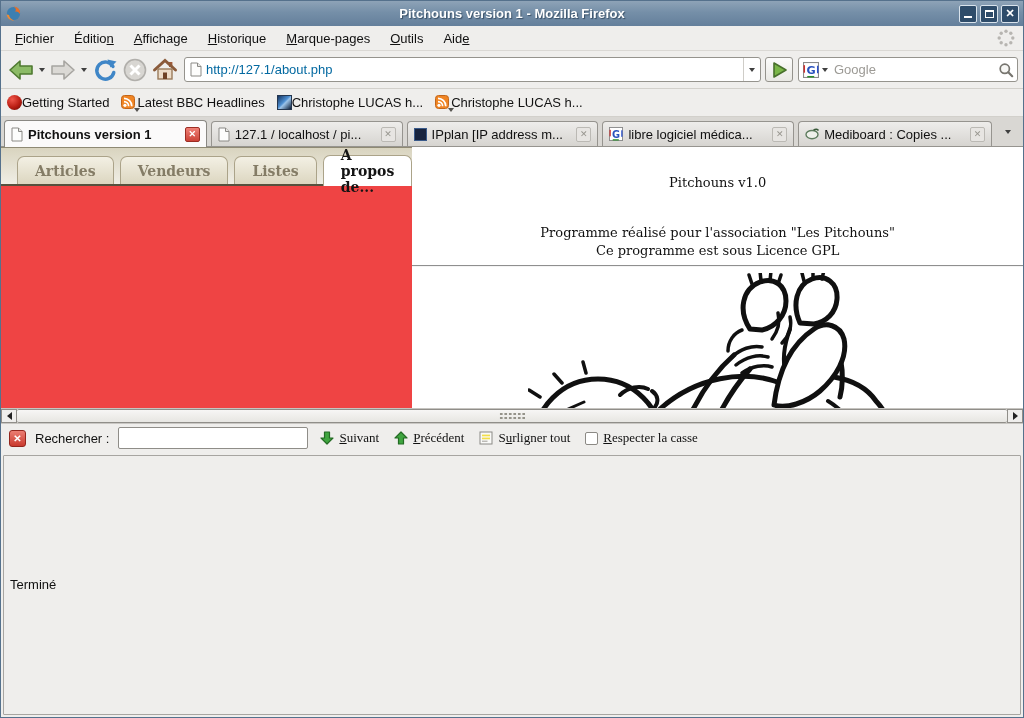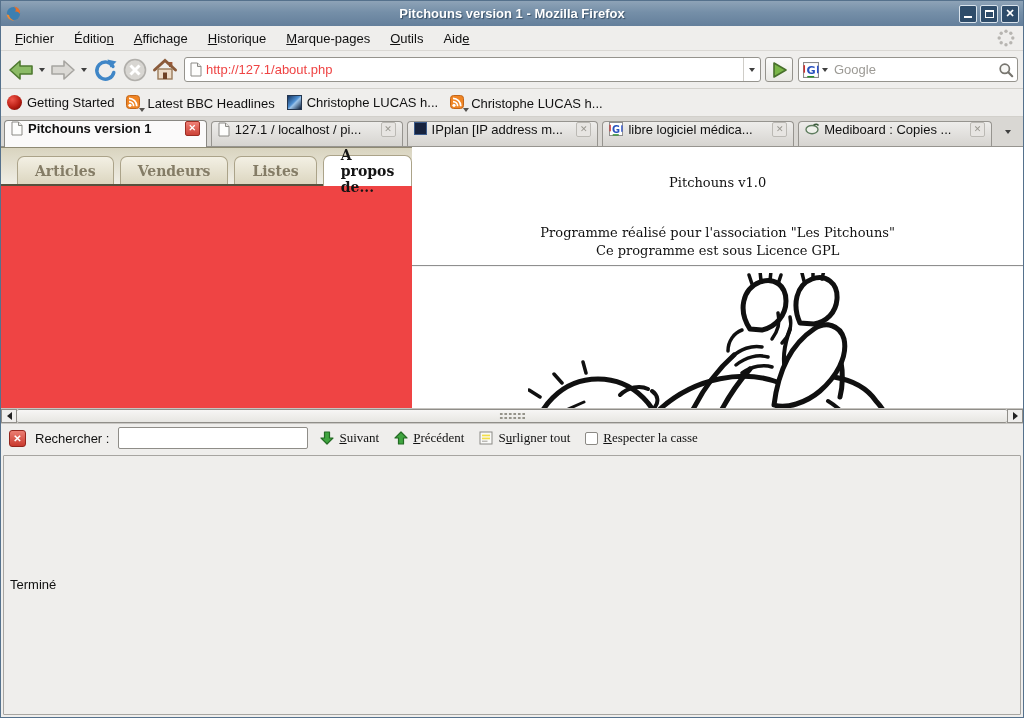--- a/index.html
+++ b/index.html
@@ -29,47 +29,47 @@
 
   
   .navbar { height:38px; flex:0 0 38px; display:flex; align-items:center; padding:0 5px;
     background:#efeeec; border-bottom:1px solid #d2d0cb; }
   .nbtn { height:32px; display:flex; align-items:center; justify-content:center; padding:0 2px; border-radius:3px; }
   .caret { width:0; height:0; border-left:3.5px solid transparent; border-right:3.5px solid transparent;
     border-top:4px solid #3f3f3f; margin:0 3px; }
   .urlbar { flex:1; height:25px; margin:0 4px; background:#fff; border:1px solid #95938d; border-radius:3px;
     display:flex; align-items:center; padding-left:5px; }
   .urlbar input { flex:1; border:none; outline:none; font-size:13px; font-family:"Liberation Sans",sans-serif;
-    padding:0 4px; color:#ef4444; background:transparent; }
+    padding:0 4px; color:#0369a1; background:transparent; }
   .url-drop { width:17px; height:23px; border-left:1px solid #cfcdc8; display:flex; align-items:center; justify-content:center; }
   .gobtn { width:28px; height:25px; border:1px solid #95938d; border-radius:3px;
     background:linear-gradient(#fcfcfb,#e9e8e4); display:flex; align-items:center; justify-content:center; }
   .searchbox { width:220px; height:25px; margin-left:5px; background:#fff; border:1px solid #95938d; border-radius:3px;
     display:flex; align-items:center; padding:0 3px 0 4px; }
   .searchbox input { flex:1; border:none; outline:none; min-width:0; font-size:13px; padding:0 3px;
     font-family:"Liberation Sans",sans-serif; background:transparent; }
   .searchbox input::placeholder { color:#9c9a95; opacity:1; }
   .gicon { width:16px; height:16px; flex:0 0 16px; }
 
   
   .bookbar { height:28px; flex:0 0 28px; display:flex; align-items:center; padding:0 6px; gap:12px;
     background:#efeeec; border-bottom:1px solid #d2d0cb; }
-  .bm { display:flex; align-items:flex-end; gap:5px; }
+  .bm { display:flex; align-items:center; }
   .bm-icon-red { width:15px; height:15px; border-radius:50%;
     background:radial-gradient(circle at 35% 30%, #f0564a 0%, #b91d12 55%, #5e0803 100%); }
   .bm-icon-photo { width:15px; height:15px; border:1px solid #24364f;
     background:linear-gradient(135deg,#16345f 0%,#4d8fd2 45%,#9cc4ea 55%,#0d1e38 100%); }
   .rsswrap { position:relative; width:16px; height:16px; }
   .rsswrap .dropcaret { position:absolute; right:-3px; bottom:-1px; border-left:3px solid transparent;
     border-right:3px solid transparent; border-top:4px solid #55534f; }
 
   
   .tabstrip { height:30px; flex:0 0 30px; background:#d9d7d3; display:flex; align-items:flex-end;
     padding:0 3px; border-bottom:1px solid #96948f; position:relative; }
-  .btab { height:25px; display:flex; align-items:flex-start; gap:5px; padding:0 6px; margin-right:4px;
+  .btab { height:25px; display:flex; align-items:center; gap:5px; padding:0 6px; margin-right:4px;
     border:1px solid #96948f; border-bottom:none; border-radius:4px 4px 0 0;
     background:linear-gradient(#eeedeb,#d6d4d0); white-space:nowrap; overflow:hidden; }
   .btab .t { overflow:hidden; white-space:nowrap; }
   .btab.active { background:#fbfafa; font-weight:bold; height:27px; margin-bottom:-1px; z-index:2; border-color:#8a8883; }
   .tclose { width:15px; height:15px; flex:0 0 15px; margin-left:auto; border:1px solid #bbb9b4; border-radius:2px;
     background:#e7e5e2; color:#98968f; font-size:9px; line-height:13px; text-align:center; }
   .tclose.red { background:linear-gradient(#ef8076,#cc4237); border-color:#9c2d23; color:#fff; font-weight:bold; }
   .tab-overflow { margin-left:auto; align-self:center; padding:4px 6px; }
 
   

